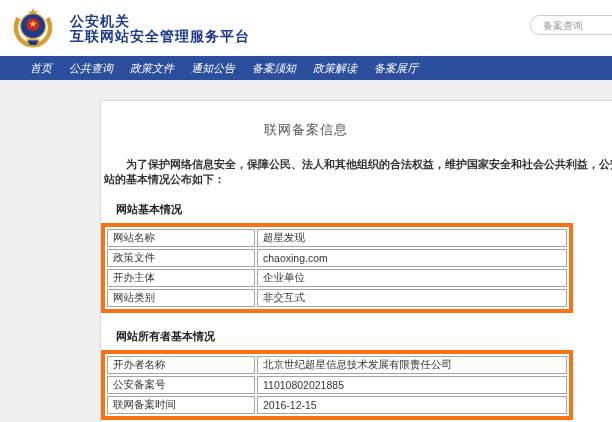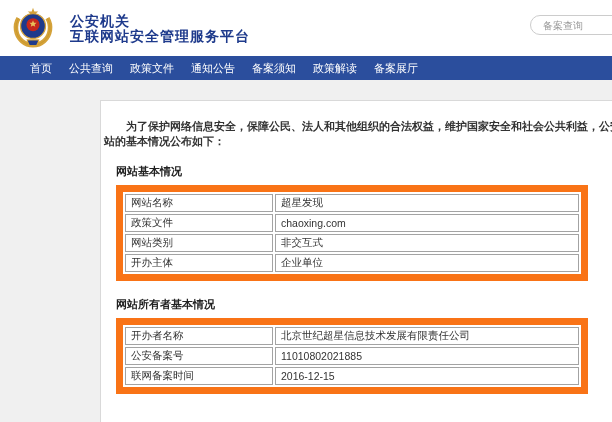--- a/index.html
+++ b/index.html
@@ -50,20 +50,21 @@
     align-items: center;
     padding-left: 30px;
     column-gap: 17px;
   }
   .nav a {
     color: #ffffff;
     font-size: 11px;
     text-decoration: none;
     white-space: nowrap;
     cursor: pointer;
+    font-style: italic;
   }
 
   
   .content {
     position: relative;
     height: 342px;
     background: #f0f0f0;
   }
   .card {
     position: absolute;
@@ -89,25 +90,24 @@
     line-height: 14.5px;
     text-indent: 22px;
   }
   .section-heading {
     margin: 16px 0 6px 15px;
     font-size: 11px;
     font-weight: bold;
     color: #222;
   }
   table.info {
-    margin-left: 15px;
     width: 472px;
     border-collapse: separate;
     border-spacing: 2px;
-    border: 7px solid #f97316;
+    border: 4px solid #f97316;
     background: #ffffff;
   }
   table.info td {
     border: 1px solid #a3a3a3;
     font-size: 10.5px;
     color: #333;
     padding: 1px 5px;
     height: 15px;
     background: #fff;
     white-space: nowrap;
@@ -152,41 +152,42 @@
     <a>政策文件</a>
     <a>通知公告</a>
     <a>备案须知</a>
     <a>政策解读</a>
     <a>备案展厅</a>
   </div>
 
   <div class="content">
     <div class="card">
 
+      <div class="page-title">联网备案信息</div>
 
       <p class="intro">为了保护网络信息安全，保障公民、法人和其他组织的合法权益，维护国家安全和社会公共利益，公安机关将备案网站的基本情况公布如下：</p>
 
       <div class="section-heading">网站基本情况</div>
       <table class="info">
         <tbody>
           <tr>
             <td class="label-cell">网站名称</td>
             <td>超星发现</td>
           </tr>
           <tr>
             <td class="label-cell">政策文件</td>
             <td>chaoxing.com</td>
           </tr>
           <tr>
+            <td class="label-cell">开办主体</td>
+            <td>企业单位</td>
+          </tr>
+          <tr>
             <td class="label-cell">网站类别</td>
             <td>非交互式</td>
-          </tr>
-          <tr>
-            <td class="label-cell">开办主体</td>
-            <td>企业单位</td>
           </tr>
         </tbody>
       </table>
 
       <div class="section-heading">网站所有者基本情况</div>
       <table class="info">
         <tbody>
           <tr>
             <td class="label-cell">开办者名称</td>
             <td>北京世纪超星信息技术发展有限责任公司</td>

